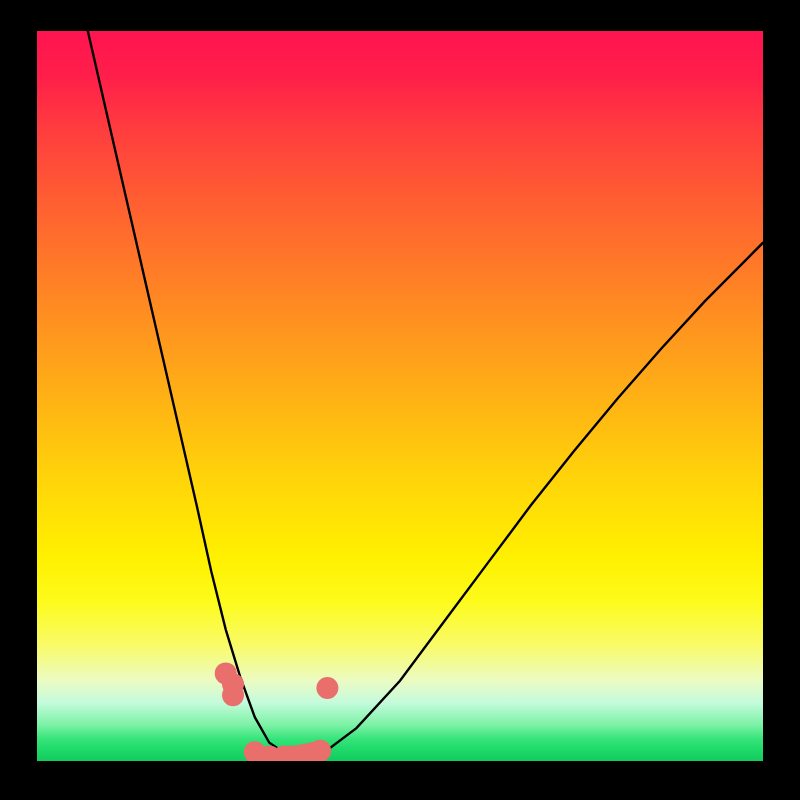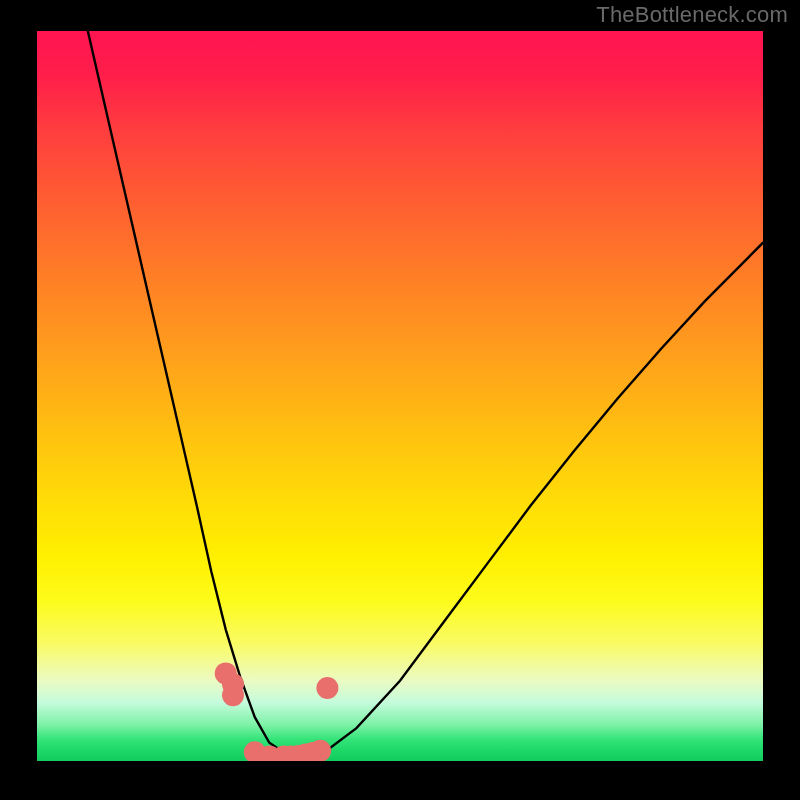--- a/index.html
+++ b/index.html
@@ -67,21 +67,20 @@
     top: 0;
     width: 100%;
     height: 100%;
   }
 </style>
 </head>
 <body>
 
 <div class="frame">
 
-  <div class="watermark">TheBottleneck.com</div>
 
   <div class="plot-area">
     <div class="gradient"></div>
 
     <svg class="curves" viewBox="0 0 726 730" preserveAspectRatio="none">
       <g>
         <path id="curve-path" fill="none" stroke="#000000" stroke-width="2.4" stroke-linecap="round" d="M50.82 0.00 L72.60 94.90 L94.38 189.80 L116.16 284.70 L137.94 379.60 L159.72 474.50 L174.24 540.20 L188.76 598.60 L203.28 646.05 L217.80 686.20 L232.32 711.75 L254.10 726.35 L275.88 726.35 L290.40 719.05 L319.44 697.15 L363.00 649.70 L406.56 591.30 L450.12 532.90 L493.68 474.50 L537.24 419.75 L580.80 367.19 L624.36 317.55 L667.92 270.10 L711.48 226.30 L726.00 211.70"></path>
       </g>
       <g id="dots-group">
           <circle cx="188.76" cy="642.40" r="11" fill="#e96f6d"></circle>

